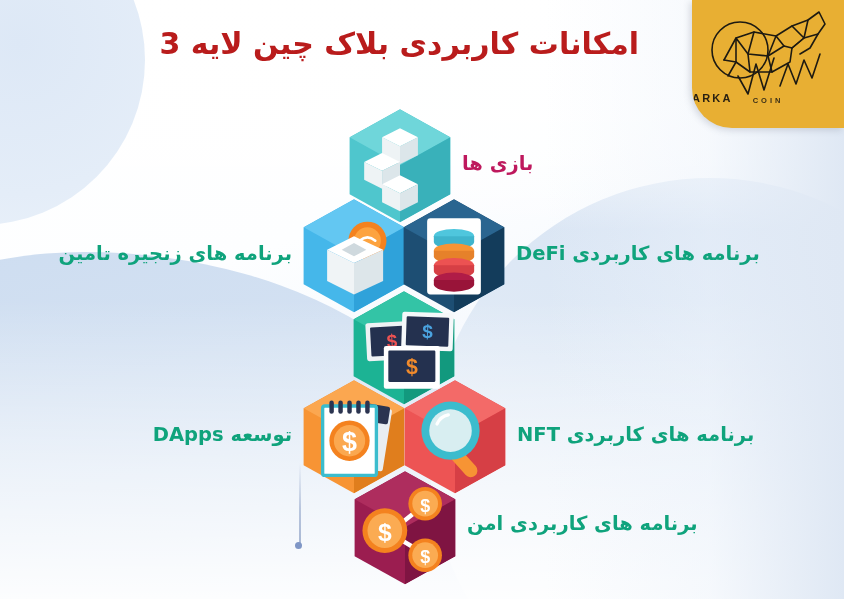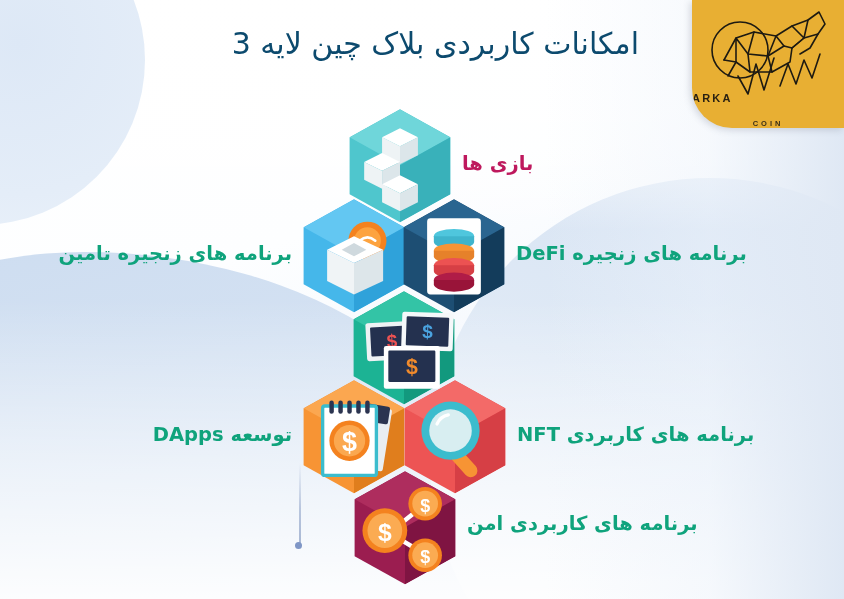--- a/index.html
+++ b/index.html
@@ -30,27 +30,27 @@
     background:linear-gradient(270deg,#dfe8f4 0%,rgba(237,243,251,.45) 45%,rgba(255,255,255,0) 100%);}
 
   
   .logo-panel{position:absolute;right:0;top:0;width:152px;height:128px;
     background:#e8af33;border-bottom-left-radius:40px;
     box-shadow:-2px 2px 7px rgba(80,90,110,.22);overflow:hidden;}
   .logo-art{position:absolute;left:0;top:2px;width:152px;height:96px;}
   .logo-name{position:absolute;left:0;right:0;top:92px;
     font-family:"Liberation Sans",sans-serif;font-size:11px;letter-spacing:2.2px;
     color:#2a2112;font-weight:600;direction:ltr;}
-  .logo-sub{position:absolute;left:0;right:0;top:119px;text-align:center;
+  .logo-sub{position:absolute;left:0;right:0;top:96px;text-align:center;
     font-family:"Liberation Sans",sans-serif;font-size:7.5px;letter-spacing:3px;
     color:#3a2f18;font-weight:600;direction:ltr;}
 
   
   .title{position:absolute;right:205px;top:26px;
-    font-size:30px;font-weight:normal;color:#0c4a6e;
+    font-size:30px;font-weight:bold;color:#b91c1c;
     direction:rtl;white-space:nowrap;letter-spacing:0px;
     text-shadow:0 1px 0 rgba(255,255,255,.6);}
 
   
   .node{position:absolute;}
   .hex{position:absolute;left:0;top:0;}
   .label{position:absolute;white-space:nowrap;direction:rtl;
     color:#0fa37c;font-weight:bold;font-size:19.5px;line-height:1;margin-left:48px;}
   .label.left{right:100%;margin-right:6px;}
   .label.right{left:100%;margin-left:6px;}
@@ -174,21 +174,21 @@
         <path d="M32 32 v5 a18 6.5 0 0 0 36 0 v-5" fill="#3fb4cc"></path>
         <ellipse cx="50" cy="45" rx="18" ry="6.5" fill="#f79434"></ellipse>
         <path d="M32 45 v5 a18 6.5 0 0 0 36 0 v-5" fill="#e6812a"></path>
         <ellipse cx="50" cy="58" rx="18" ry="6.5" fill="#ec5252"></ellipse>
         <path d="M32 58 v5 a18 6.5 0 0 0 36 0 v-5" fill="#d63f45"></path>
         <ellipse cx="50" cy="71" rx="18" ry="6.5" fill="#b01c47"></ellipse>
         <path d="M32 71 v4 a18 6.5 0 0 0 36 0 v-4" fill="#991439"></path>
       </g>
     </g>
   </svg>
-        <div class="label right" style="top: 46.8px; color: rgb(15, 163, 124);">برنامه های زنجیره DeFi</div>
+        <div class="label right" style="top: 46.8px; color: rgb(15, 163, 124);">برنامه های کاربردی DeFi</div>
       </div>
       <div class="node" style="left: 348px; top: 289.2px; width: 112px; height: 117.6px;">
   <svg class="hex" width="112" height="117.60000000000001" viewBox="0 0 100 105">
     <defs>
       <clipPath id="clip-enterprise">
         <polygon points="50,2 95,27 95,78 50,103 5,78 5,27"></polygon>
       </clipPath>
     </defs>
     <polygon points="50,2 95,27 95,78 50,103 5,78 5,27" fill="#1cb394"></polygon>
     <g clip-path="url(#clip-enterprise)">

